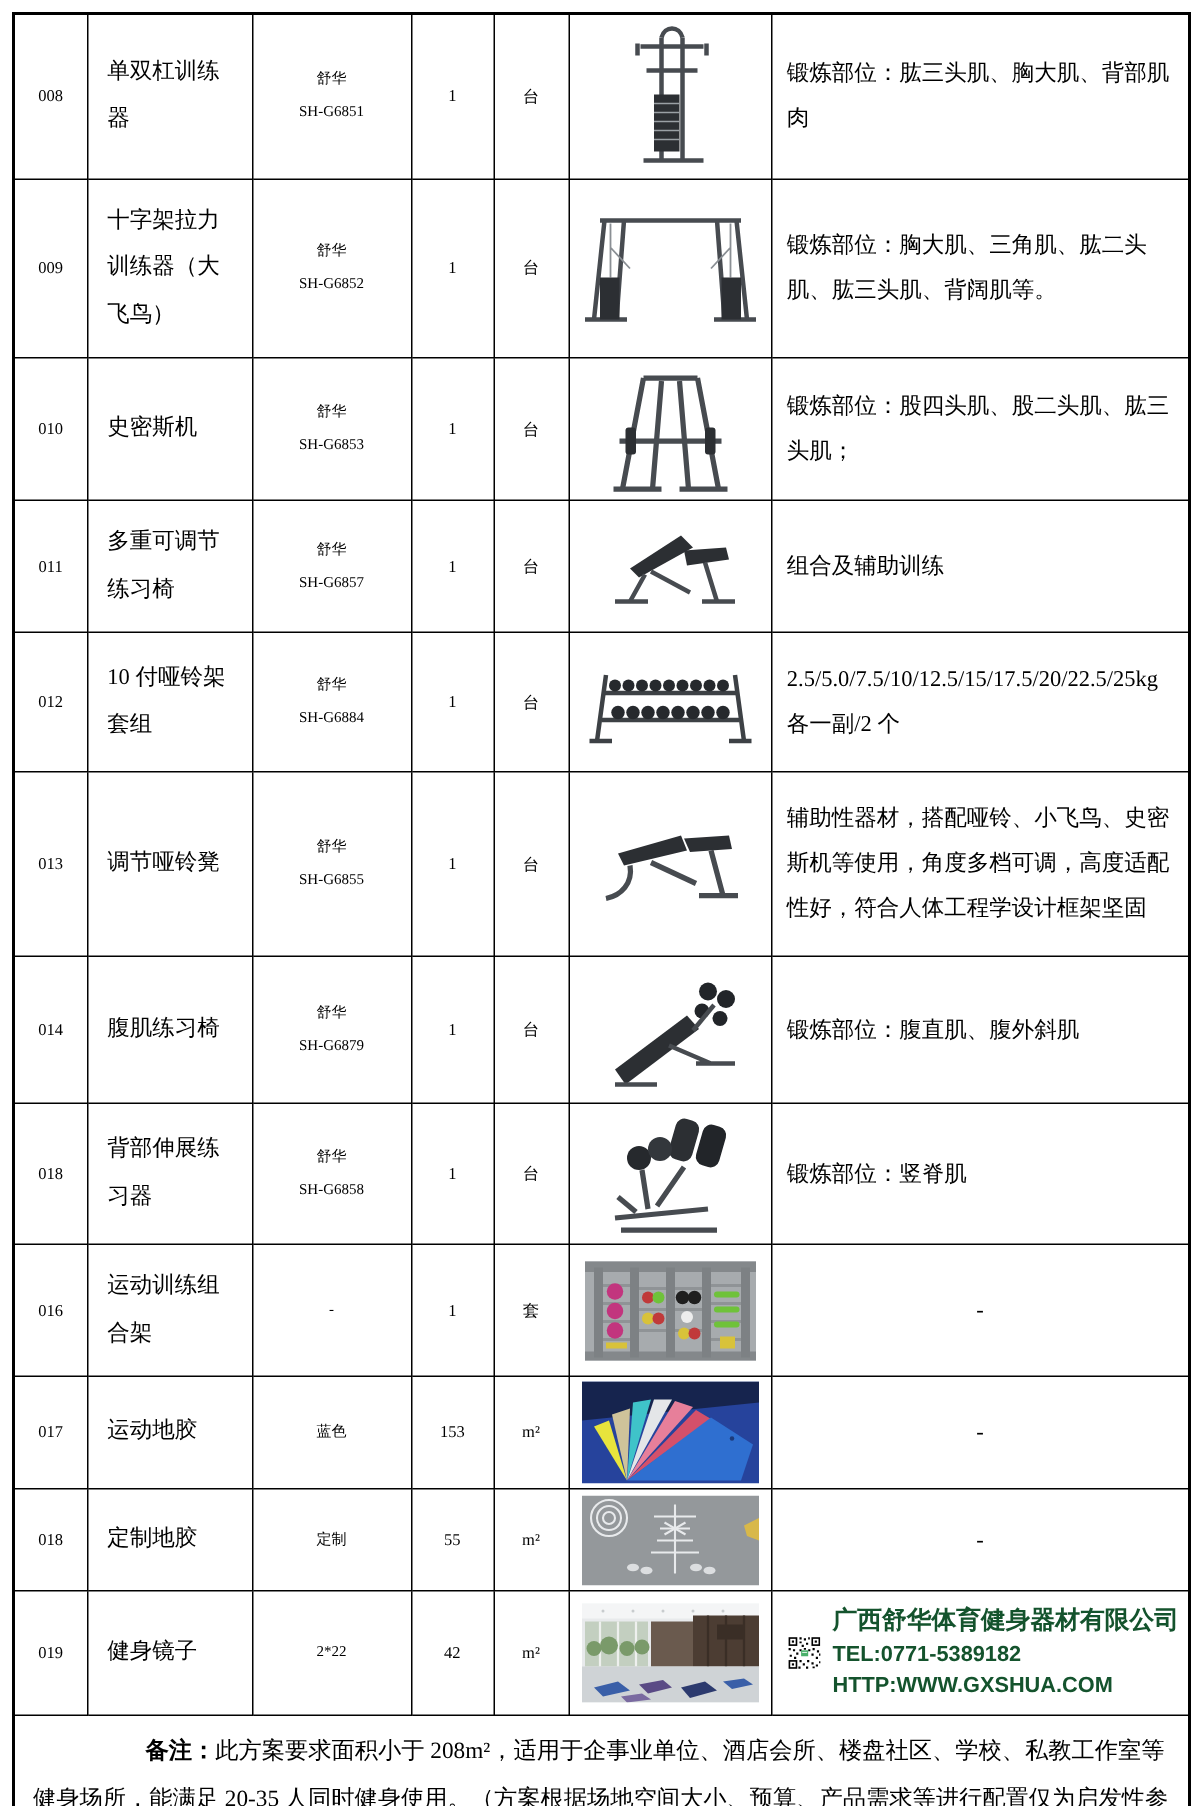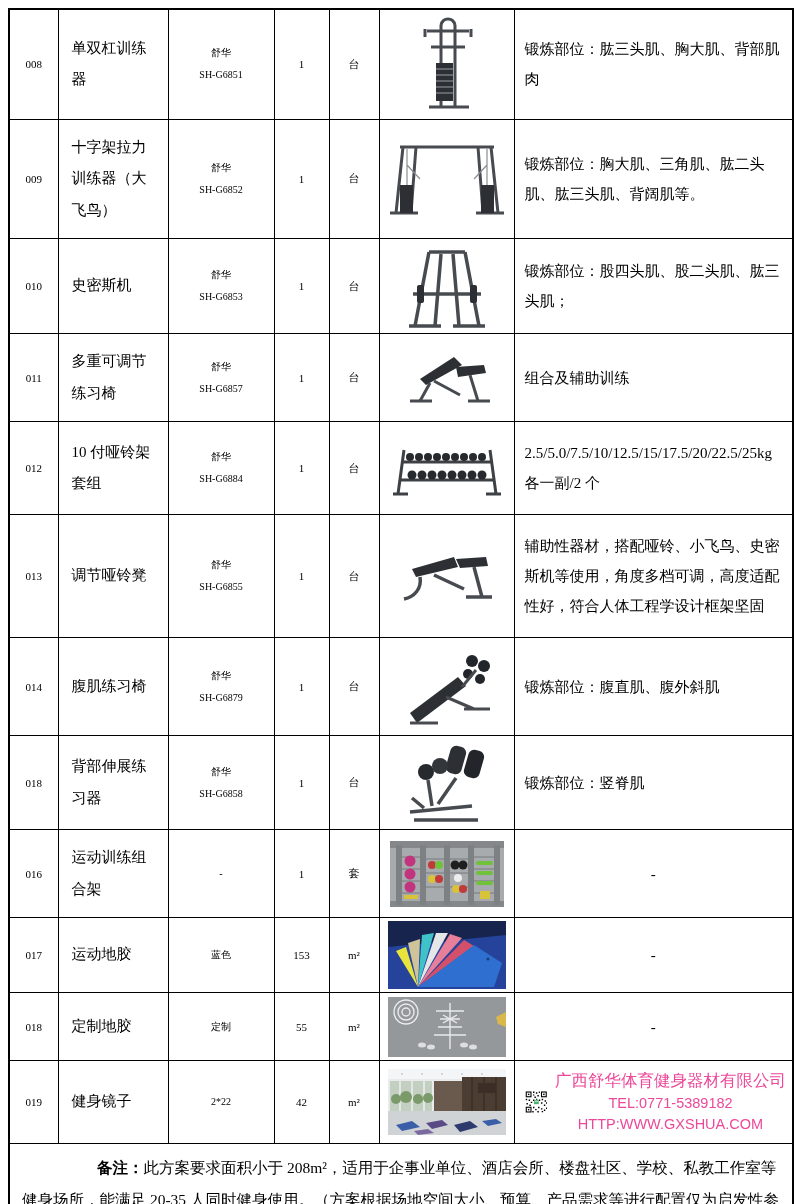--- a/index.html
+++ b/index.html
@@ -15,21 +15,21 @@
   td.name{text-align:left;font-size:15px;line-height:2.1;padding:12px 13px;}
   td.model{text-align:center;font-size:10px;line-height:2.2;white-space:pre-line;}
   td.pic{text-align:center;}
   td.pic svg{display:block;margin:0 auto;}
   td.remark{font-size:15px;line-height:2.0;padding:16px 10px;text-align:left;}
   td.remark.center{text-align:center;}
   .note-cell{padding:8px 12px;font-size:15.5px;line-height:2.05;}
   .note-cell p{margin:0;text-indent:2em;}
   .note-label{font-weight:bold;margin-left:44px;}
   .company-box{display:flex;align-items:center;gap:8px;padding:2px 4px 2px 8px;}
-  .company-text{font-family:"Liberation Sans",sans-serif;font-weight:normal;color:#ec4899;line-height:1.5;text-align:center;}
+  .company-text{font-family:"Liberation Sans",sans-serif;font-weight:bold;color:#14532d;line-height:1.5;}
   .company-name{font-size:16.5px;white-space:nowrap;}
   .company-line{font-size:14.5px;}
 </style>
 </head>
 <body>
 
 <div class="sheet">
 <table>
   <colgroup>
     <col class="c-no">

